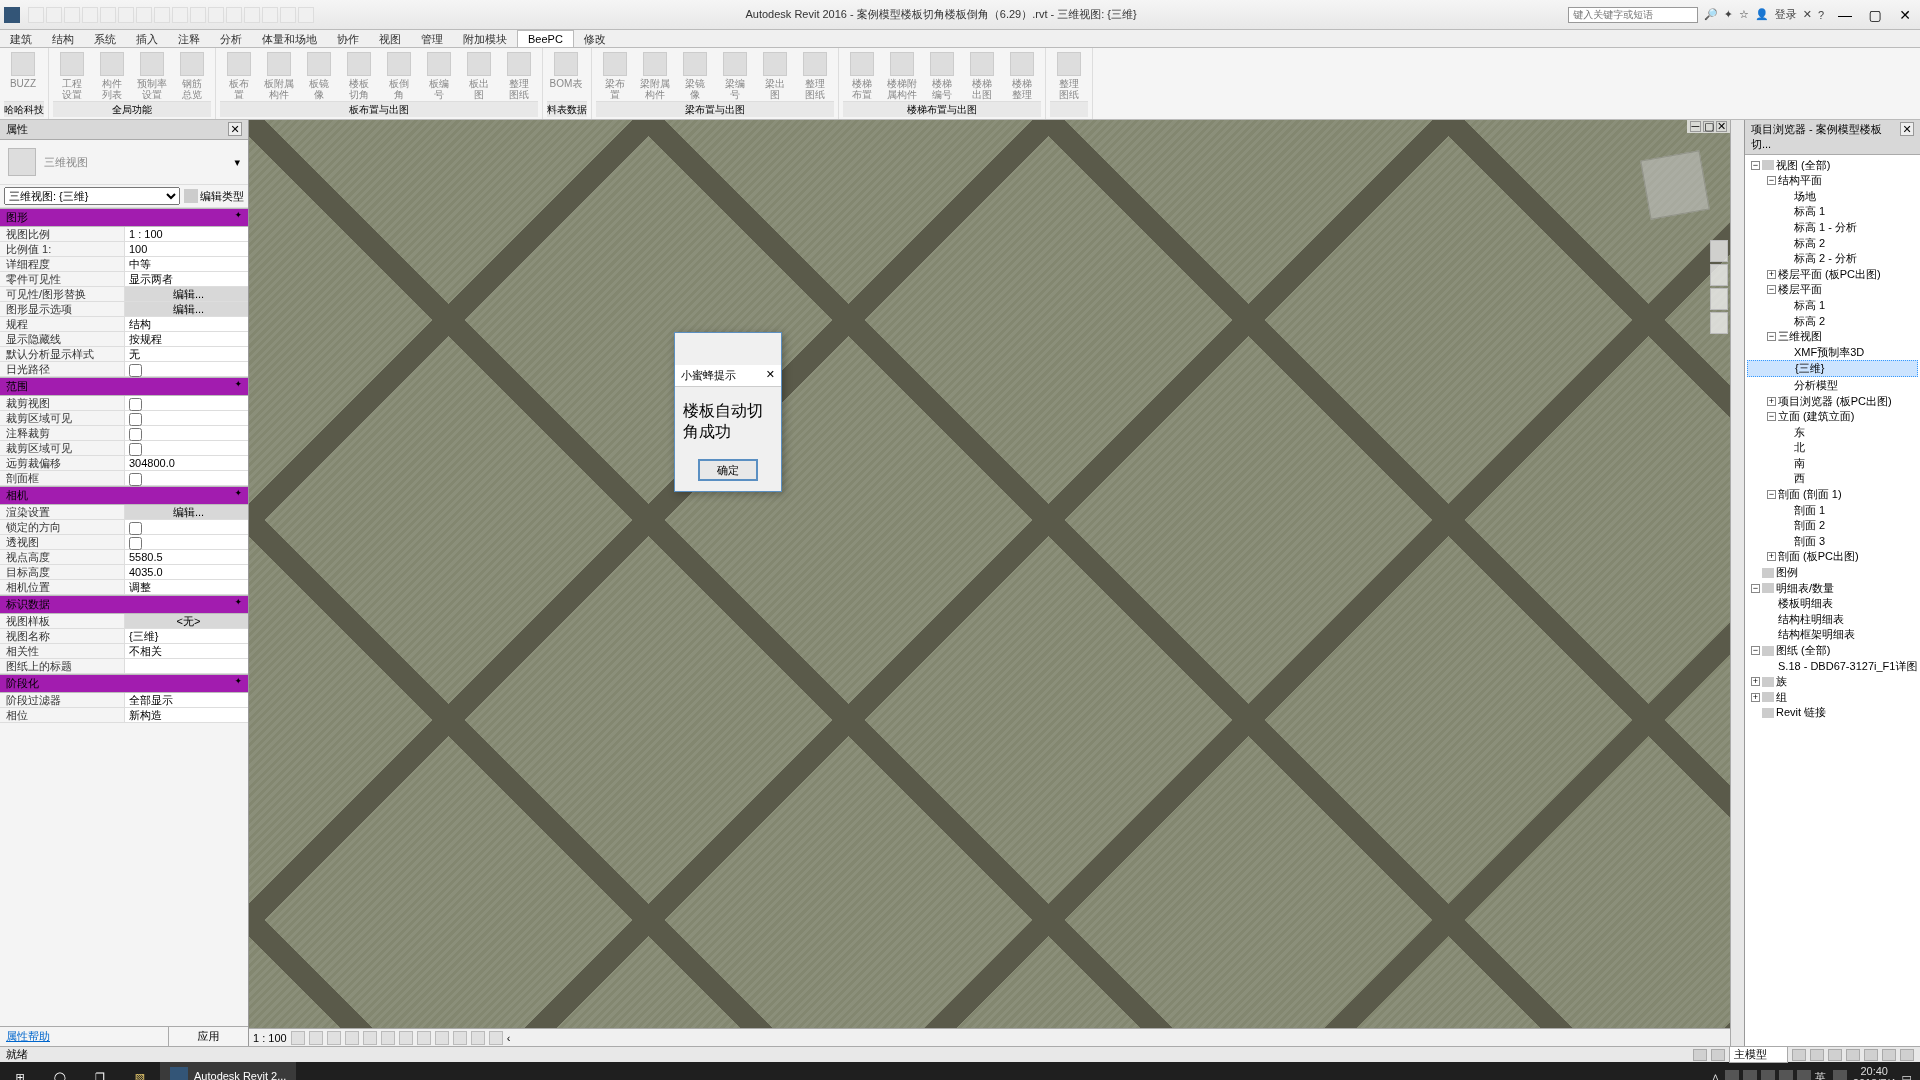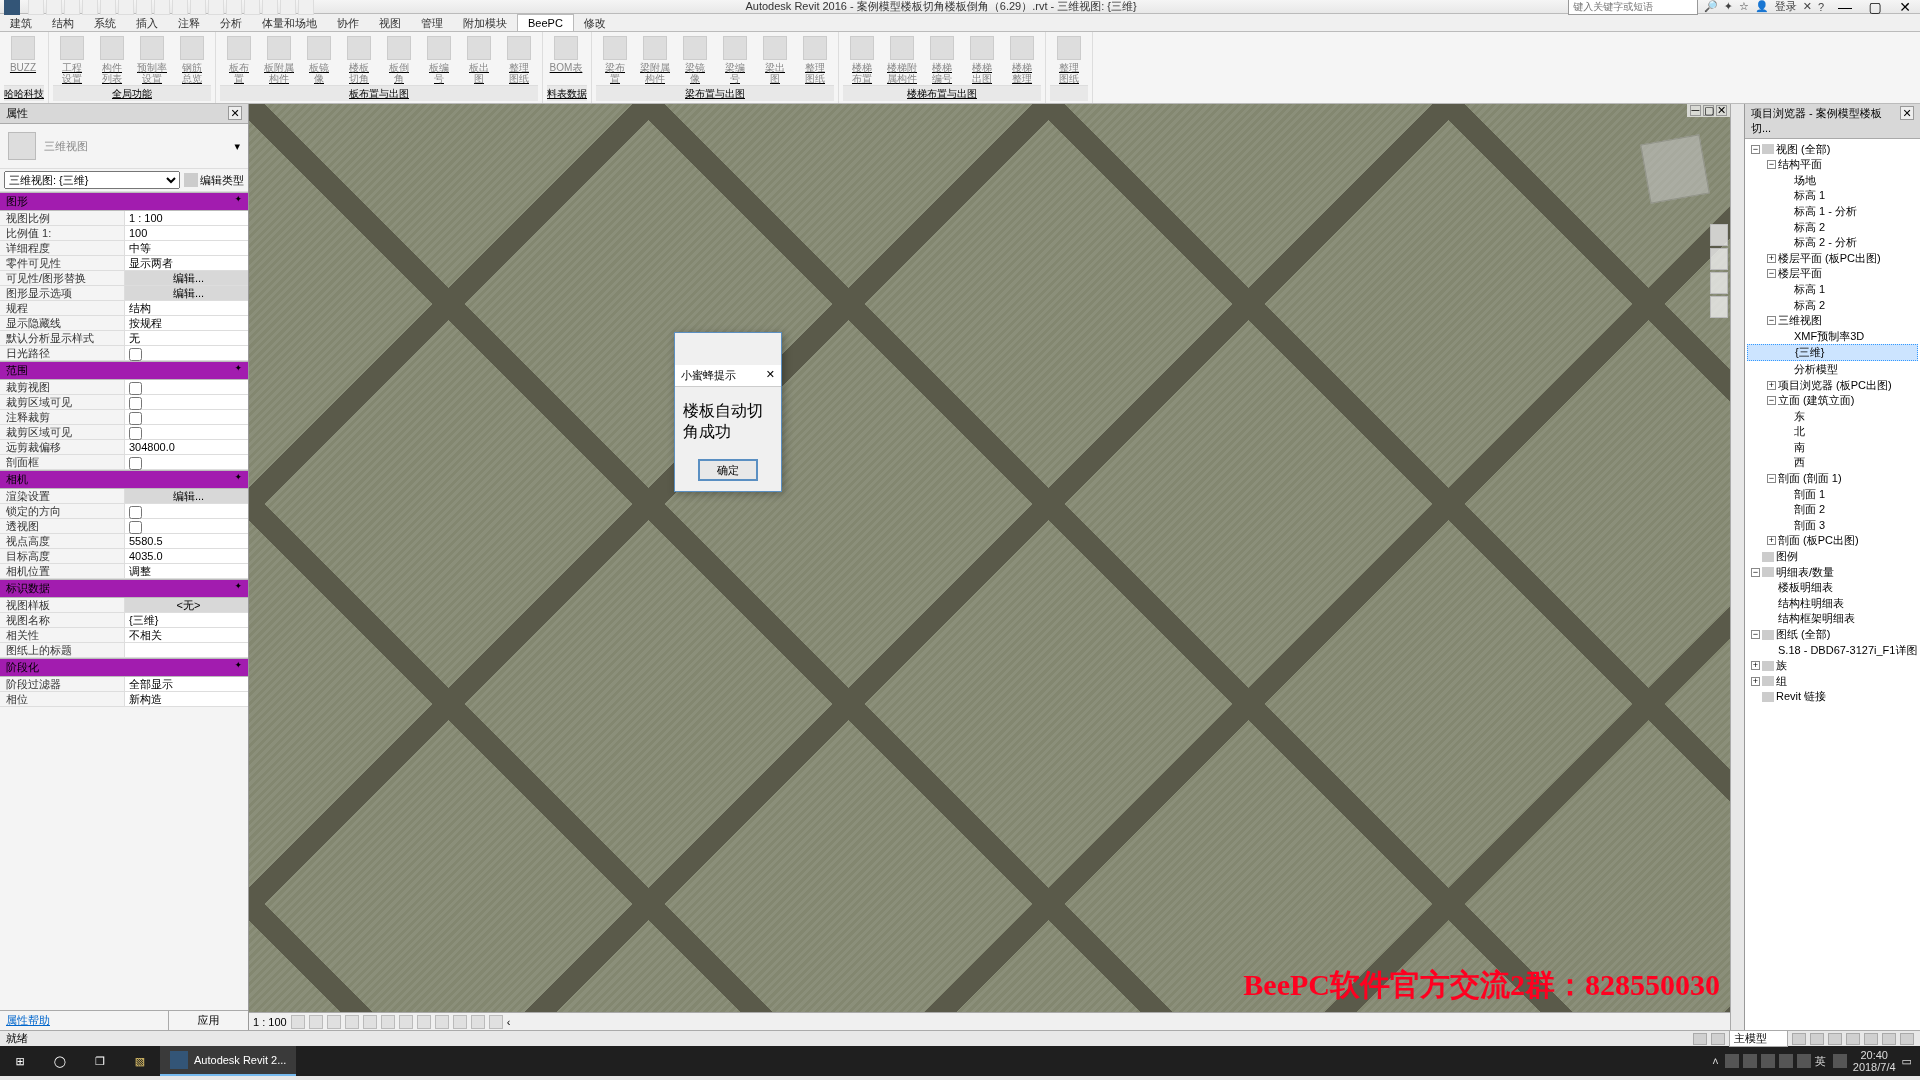--- a/index.html
+++ b/index.html
@@ -1,33 +1,33 @@
 <!DOCTYPE html>
 <html><head>
 <meta charset="utf-8">
 <style>
 * { margin: 0; padding: 0; box-sizing: border-box; font-family: "Microsoft YaHei", "Segoe UI", sans-serif; font-size: 11px; }
 body { background: #e8e8e8; width: 1920px; height: 1080px; overflow: hidden; position: relative; }
 
-.titlebar { height: 14px; background: linear-gradient(#f5f5f5,#e8e8e8); display: flex; align-items: center; border-bottom: 1px solid #bbb; }
+.titlebar { height: 30px; background: linear-gradient(#f5f5f5,#e8e8e8); display: flex; align-items: center; border-bottom: 1px solid #bbb; }
 .titlebar .app-icon { width: 16px; height: 16px; background: #357; margin: 0 4px; }
 .qat { display: flex; gap: 2px; margin-left: 4px; }
 .qat span { width: 16px; height: 16px; background: #f0f0f0; border: 1px solid #ddd; display: inline-block; }
 .title-text { flex: 1; text-align: center; color: #333; font-size: 11px; }
 .search-box { width: 130px; height: 16px; border: 1px solid #999; background: #fff; padding: 0 4px; color: #999; font-size: 10px; }
 .title-right { display: flex; gap: 6px; align-items: center; margin: 0 6px; color: #444; }
 .title-right span { cursor: pointer; }
 .win-controls { display: flex; }
 .win-controls span { width: 30px; height: 18px; text-align: center; line-height: 18px; font-size: 14px; cursor: pointer; }
 
 .menubar { height: 18px; background: #f0f0f0; display: flex; border-bottom: 1px solid #bbb; }
 .menubar div { padding: 2px 10px; font-size: 11px; color: #333; cursor: pointer; }
 .menubar div.active { background: #fff; border: 1px solid #bbb; border-bottom: none; color: #000; }
 
-.ribbon { height: 72px; background: #f5f5f5; display: flex; border-bottom: 1px solid #bbb; text-decoration: underline; }
+.ribbon { height: 72px; background: #f5f5f5; display: flex; border-bottom: 1px solid #bbb; }
 .ribbon-group { border-right: 1px solid #ddd; padding: 2px 4px; display: flex; flex-direction: column; }
 .ribbon-tools { flex: 1; display: flex; gap: 2px; }
 .ribbon-tool { width: 38px; text-align: center; color: #888; display: flex; flex-direction: column; align-items: center; justify-content: flex-start; padding-top: 2px; }
 .ribbon-tool .ticon { width: 24px; height: 24px; background: #ddd; border: 1px solid #ccc; margin-bottom: 2px; }
 .ribbon-tool .tlabel { font-size: 10px; line-height: 11px; }
 .ribbon-label { height: 16px; background: #e8e8e8; text-align: center; font-size: 10px; line-height: 16px; border-top: 1px solid #ddd; }
 
 .main { display: flex; height: calc(100% - 18px - 18px - 72px - 16px - 30px); }
 .left-panel { width: 249px; background: #f4f4f4; border-right: 1px solid #999; display: flex; flex-direction: column; }
 .panel-head { background: #d8d8d8; border-bottom: 1px solid #aaa; padding: 2px 6px; display: flex; justify-content: space-between; font-size: 11px; }
@@ -467,21 +467,20 @@
     </div>
     <div class="navcube">
         <div class="cube3"></div>
       </div>
     <div class="navbar-r">
       <span></span>
       <span></span>
       <span></span>
       <span></span>
     </div>
-    <div class="watermark">BeePC软件官方交流2群：828550030</div>
     <div class="view-status">
       <span>1 : 100</span>
       <span class="vs-item"></span>
       <span class="vs-item"></span>
       <span class="vs-item"></span>
       <span class="vs-item"></span>
       <span class="vs-item"></span>
       <span class="vs-item"></span>
       <span class="vs-item"></span>
       <span class="vs-item"></span>

